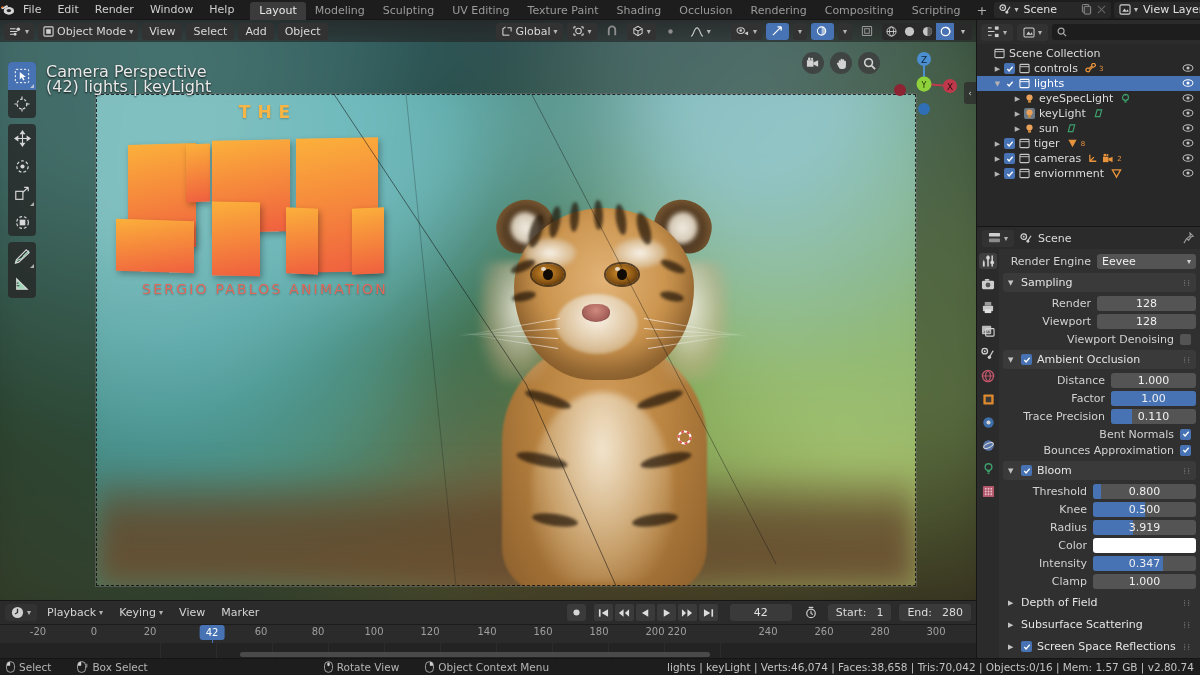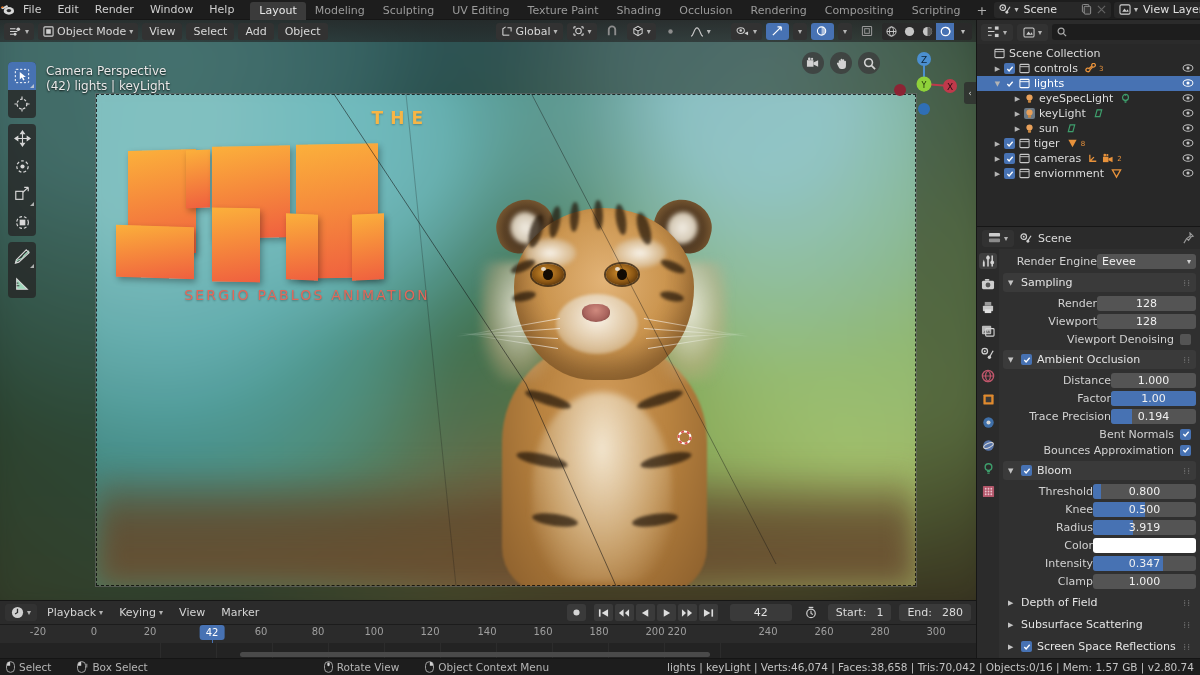--- a/index.html
+++ b/index.html
@@ -94,21 +94,21 @@
     filter: blur(20px);
   }
   .cam-ground {
     position: absolute; left: 0; right: 0; bottom: 0; height: 120px;
     background: linear-gradient(180deg, rgba(92,70,45,0) 0%, rgba(104,78,48,.85) 45%, rgba(112,84,52,.95) 100%);
     filter: blur(14px);
   }
   .cam-dim { position: absolute; inset:0; background: rgba(0,0,0,.06); }
 
   
-  .logo-wrap { position: absolute; left: 4px; top: 14px; width: 330px; text-align: right; }
+  .logo-wrap { position: absolute; left: 4px; top: 8px; width: 330px; text-align: center; }
   .logo-the {
     font-family: "DejaVu Sans", sans-serif; font-weight: bold; font-size: 17px;
     letter-spacing: 7px; color: #f6b545; text-shadow: 0 1px 2px rgba(0,0,0,.25); margin-left: 6px;
   }
   .logo-spa {
     position: relative; height: 150px; margin-top: 2px;
   }
   .sh {
     position: absolute; background: linear-gradient(170deg, #fbb03b 0%, #f68b3c 45%, #ef5f3f 100%);
     box-shadow: 2px 3px 6px rgba(0,0,0,.3);
@@ -228,21 +228,21 @@
   .hdr-btn.flat { background: transparent; }
   .hdr-txt { padding: 0 7px; height: 17px; line-height: 17px; color: #d8d8d8; font-size: 11px; border-radius:3px; background:#323232;}
   .seg { display: flex; background: #2a2a2a; border-radius: 3px; overflow: hidden; }
   .seg > div { width: 18px; height: 17px; display: flex; align-items: center; justify-content: center; }
   .seg > div.on { background: #4772b3; }
   .chev { font-size: 8px; opacity: .8; }
   .spacer { flex: 1; }
 
   
   .vp-info {
-    position: absolute; left: 46px; top: 44px; color: #e9e9e9; font-size: 12px;
+    position: absolute; left: 46px; top: 44px; color: #e9e9e9; font-size: 16px;
     text-shadow: 0 1px 2px rgba(0,0,0,.85); line-height: 15px;
   }
 
   
   .toolbar {
     position: absolute; left: 8px; top: 42px; width: 28px;
     display: flex; flex-direction: column; gap: 6px;
   }
   .tool-group { background: #272727cc; border-radius: 4px; overflow: hidden; display:flex; flex-direction:column; }
   .tool {
@@ -349,21 +349,21 @@
   }
   .pr-breadcrumb { display:flex; align-items:center; gap:5px; font-size:11px; color:#dcdcdc; }
   .pr-tabs {
     position:absolute; left:0; top:22px; width:22px; bottom:0; background:#2b2b2b;
     display:flex; flex-direction:column; align-items:center; padding-top:4px; gap:7px;
   }
   .pr-tab { width:18px; height:16px; display:flex; align-items:center; justify-content:center; border-radius:3px; }
   .pr-tab.active { background:#3f3f3f; }
   .pr-body { position:absolute; left:22px; right:0; top:22px; bottom:0; overflow:hidden; padding: 4px 4px 0 4px;}
   .row { display:flex; align-items:center; height: 17px; margin-bottom: 1px; }
-  .row .lbl { flex: 0 0 auto; text-align:right; color:#d2d2d2; font-size:11px; padding-right:0; }
+  .row .lbl { flex: 0 0 auto; text-align:right; color:#d2d2d2; font-size:11px; padding-right:6px; }
   .field {
     height: 15px; border-radius: 3px; background:#545454; display:flex; align-items:center;
     justify-content:center; color:#f0f0f0; font-size:11px; position:relative; overflow:hidden;
   }
   .field .fill { position:absolute; left:0; top:0; bottom:0; background:#4772b3; }
   .field .val { position:relative; z-index:1; }
   .dropdown {
     height:15px; border-radius:3px; background:#545454; display:flex; align-items:center;
     justify-content:space-between; padding: 0 5px; color:#f0f0f0; font-size:11px;
   }
@@ -1338,21 +1338,21 @@
         <span class="lbl" style="width:108px">Factor</span>
         <div class="field" style="flex:1">
           <span class="fill" style="width:100%"></span>
           <span class="val">1.00</span>
         </div>
       </div>
       <div class="row">
         <span class="lbl" style="width:108px">Trace Precision</span>
         <div class="field" style="flex:1">
           <span class="fill" style="width:25%"></span>
-          <span class="val">0.194</span>
+          <span class="val">0.110</span>
         </div>
       </div>
       <div class="cbrow">
         <span>Bent Normals</span>
         <span class="ckbx on" style="margin-right:5px">
             <svg width="8" height="8" viewBox="0 0 9 9">
               <path d="M1.5 4.5 L3.5 6.8 L7.5 2" stroke="#fff" stroke-width="1.5" fill="none"></path>
             </svg>
           </span>
       </div>

